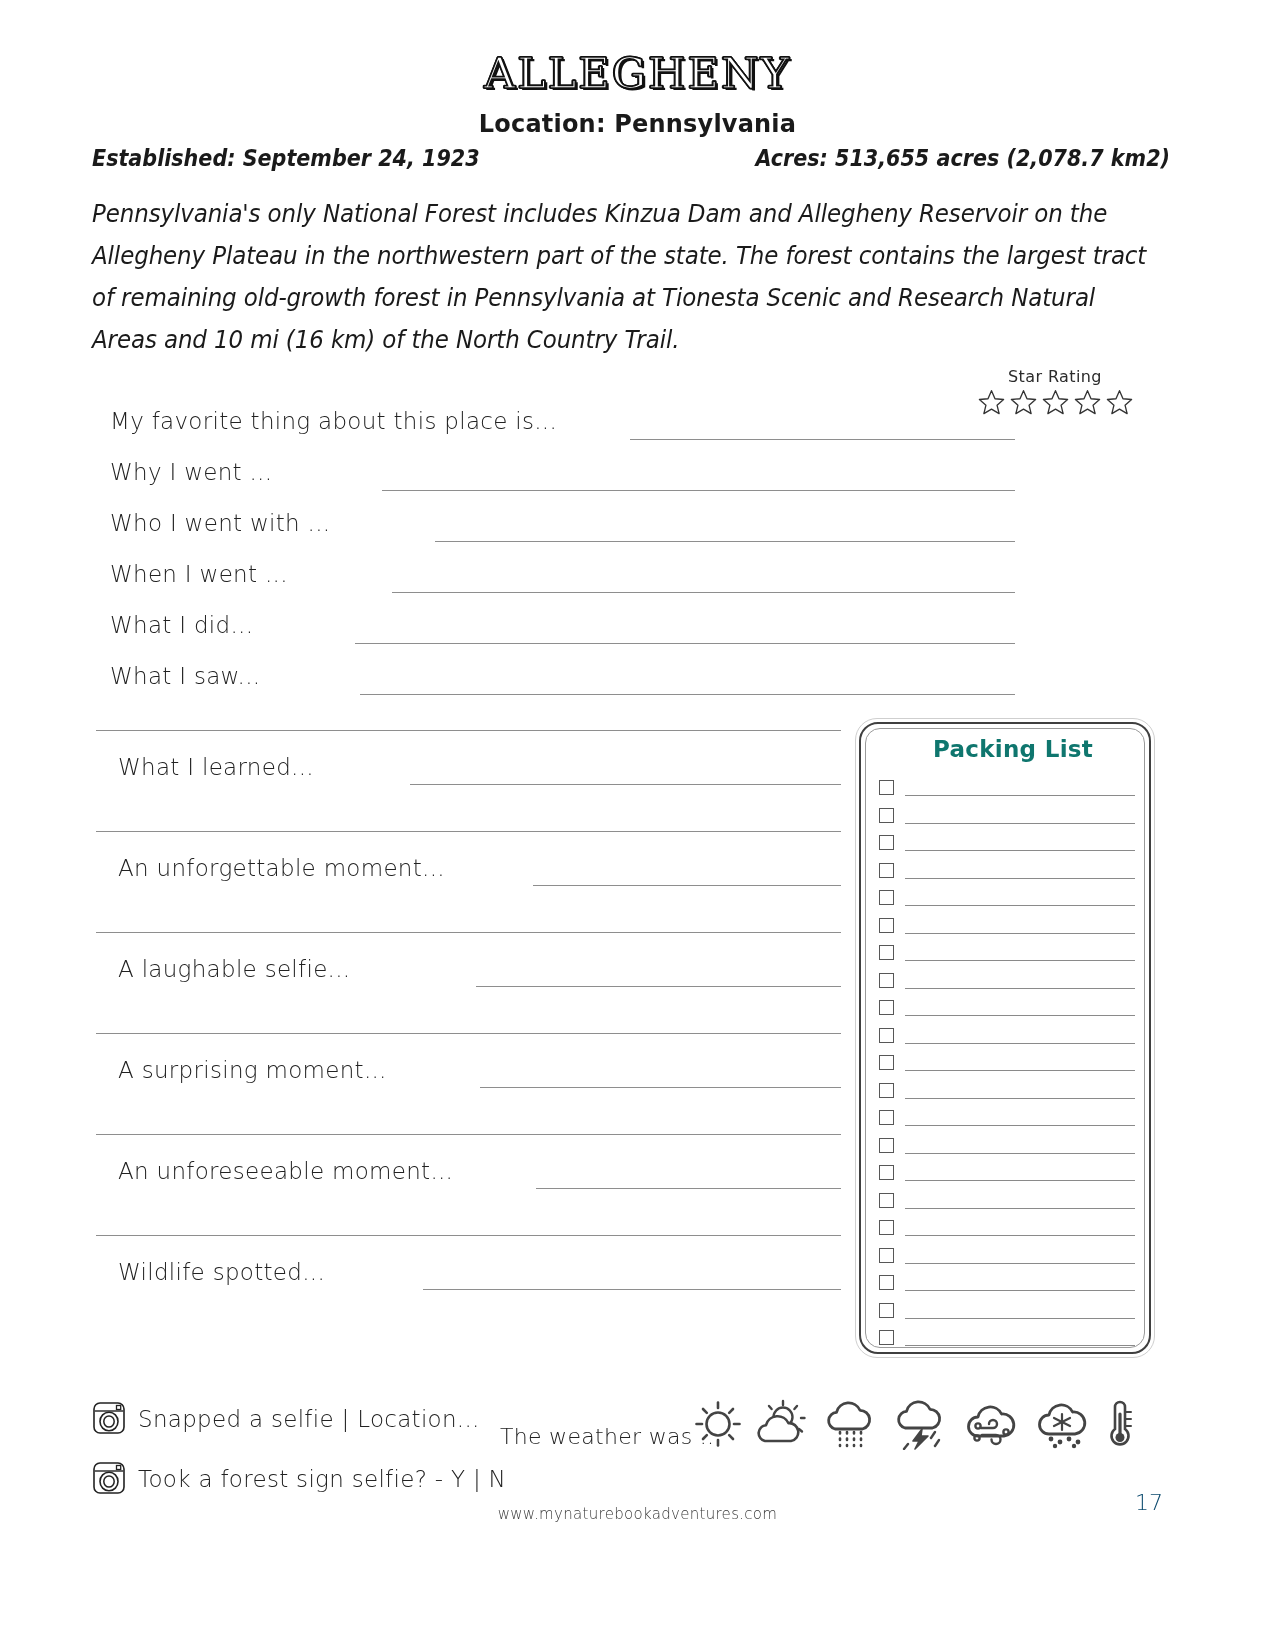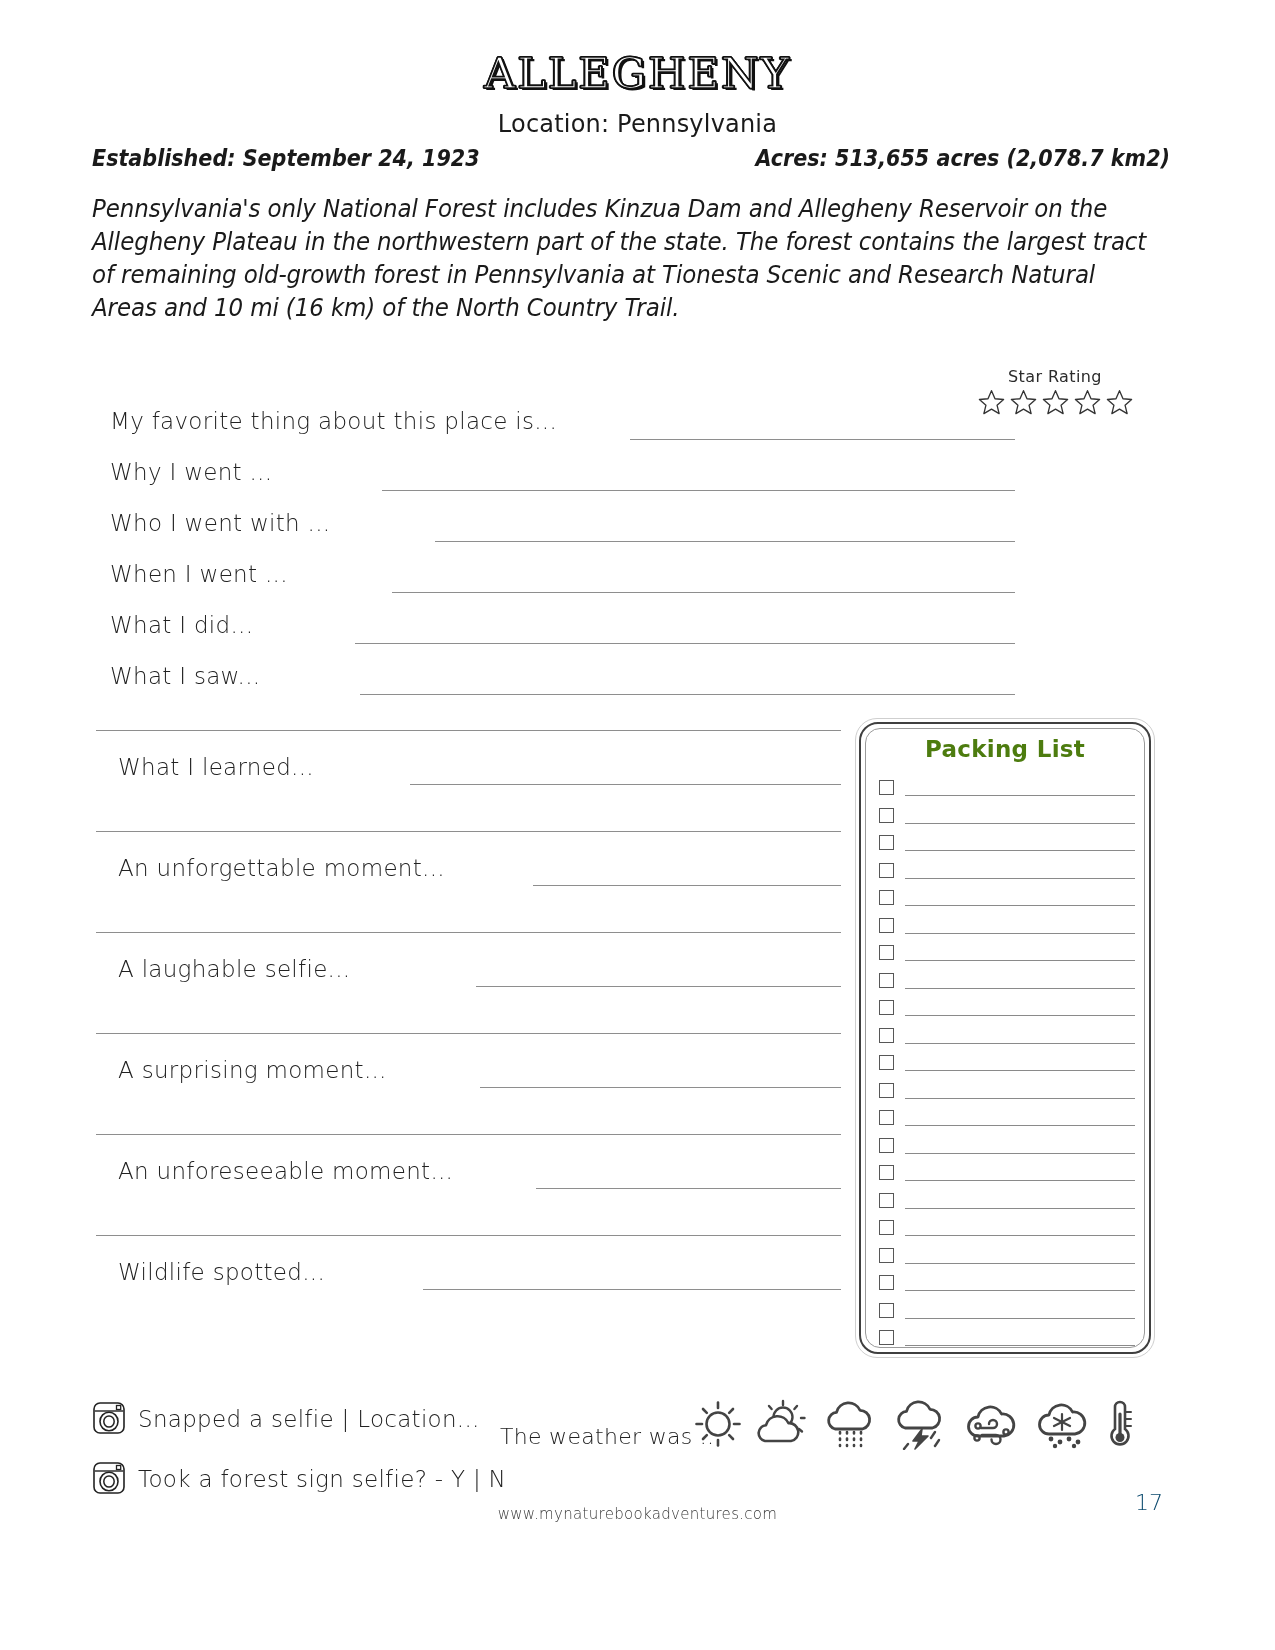--- a/index.html
+++ b/index.html
@@ -43,21 +43,21 @@
   }
   .title::first-letter { font-size: 1em; }
 
   .location {
     position: absolute;
     top: 110px;
     left: 0;
     width: 1275px;
     text-align: center;
     font-family: "DejaVu Sans", sans-serif;
-    font-weight: normal;
+    font-weight: bold;
     font-size: 24px;
     letter-spacing: .2px;
   }
 
   .meta-row {
     position: absolute;
     top: 145px;
     left: 92px;
     width: 1078px;
     display: flex;
@@ -69,21 +69,21 @@
   }
 
   .description {
     position: absolute;
     top: 192px;
     left: 92px;
     width: 1072px;
     font-family: "DejaVu Sans Condensed", "DejaVu Sans", sans-serif;
     font-style: italic;
     font-size: 25.5px;
-    line-height: 33px;
+    line-height: 42px;
     letter-spacing: -0.1px;
     text-align: left;
   }
 
   
   .star-rating {
     position: absolute;
     top: 367px;
     left: 975px;
     width: 160px;
@@ -170,28 +170,28 @@
     border-radius: 19px;
   }
   .frame-inner {
     inset: 10px;
     border: 1.4px solid #9a9a9a;
     border-radius: 15px;
   }
   .packing-title {
     position: absolute;
     top: 18px;
-    left: 0;
+    left: 8px;
     width: 300px;
     text-align: center;
     font-family: "DejaVu Sans", sans-serif;
     font-weight: bold;
     font-size: 23px;
     letter-spacing: .3px;
-    color: #4d7c0f;
+    color: #0f766e;
   }
   .pack-items {
     position: absolute;
     top: 60px;
     left: 24px;
     width: 256px;
   }
   .pack-item {
     position: relative;
     height: 27.5px;

